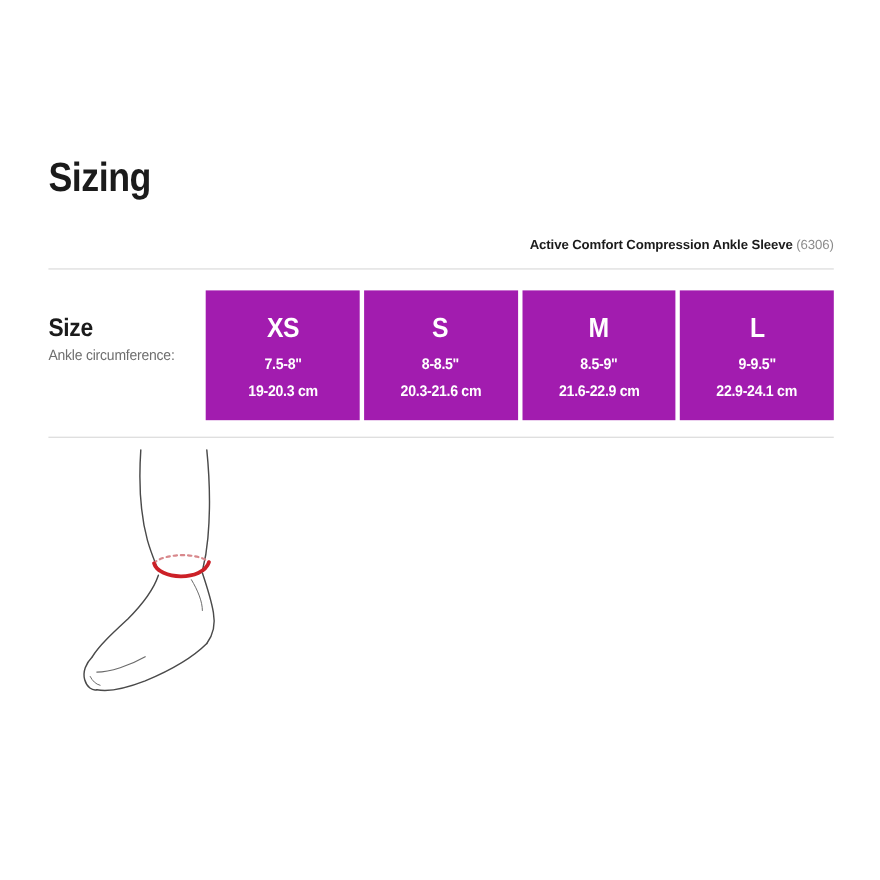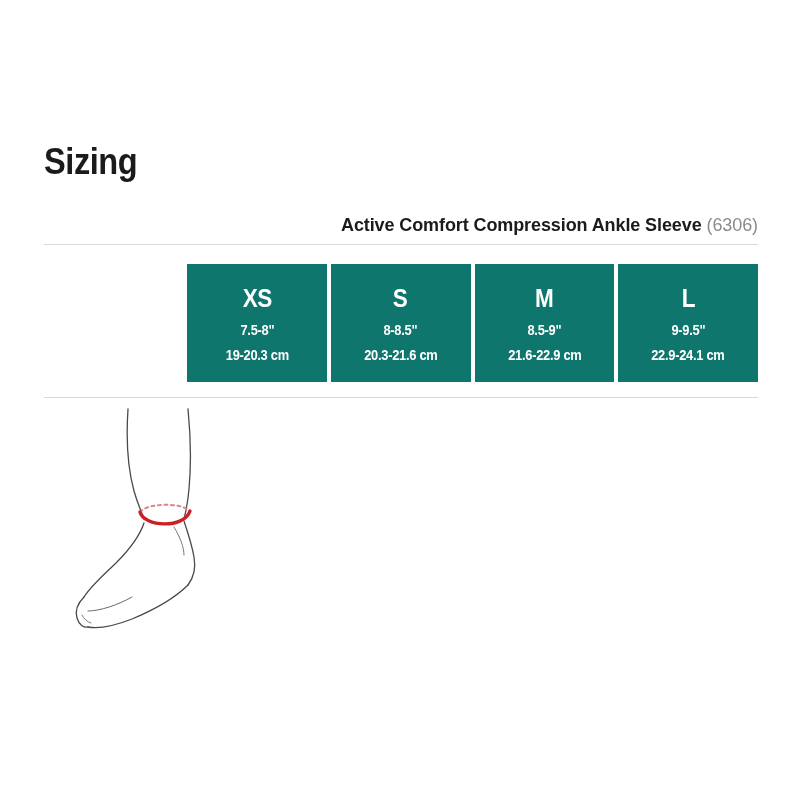--- a/index.html
+++ b/index.html
@@ -37,21 +37,21 @@
     transform-origin: left top;
   }
 
   
   .product-row {
     position: absolute;
     left: 44px;
     top: 215px;
     width: 714px;
     text-align: right;
-    font-size: 18px;
+    font-size: 12px;
     line-height: 1.2;
     white-space: nowrap;
   }
   .product-name {
     font-weight: bold;
     color: #1b1b1b;
     letter-spacing: -0.1px;
   }
   .product-code {
     font-weight: normal;
@@ -100,21 +100,21 @@
     position: absolute;
     left: 187px;
     top: 264px;
     width: 571px;
     height: 118px;
     display: flex;
     gap: 4px;
   }
   .size-cell {
     flex: 1 1 0;
-    background: #0f766e;
+    background: #a21caf;
     color: #ffffff;
     display: flex;
     flex-direction: column;
     align-items: center;
     justify-content: center;
     padding-top: 2px;
     box-sizing: border-box;
   }
   .cell-size {
     font-size: 25px;
@@ -184,20 +184,24 @@
 
   <div class="page-title">Sizing</div>
 
   <div class="product-row">
     <span class="product-name">Active Comfort Compression Ankle Sleeve</span><span>&nbsp;</span><span class="product-code">(6306)</span>
   </div>
 
   <div class="rule rule-top"></div>
   <div class="rule rule-bottom"></div>
 
+  <div class="size-label-block">
+    <div class="size-label">Size</div>
+    <div class="size-sub">Ankle circumference:</div>
+  </div>
 
   <div class="size-table">
 
     <div class="size-cell">
       <div class="cell-size">XS</div>
       <div class="cell-in">7.5-8"</div>
       <div class="cell-cm">19-20.3 cm</div>
     </div>
 
     <div class="size-cell">

